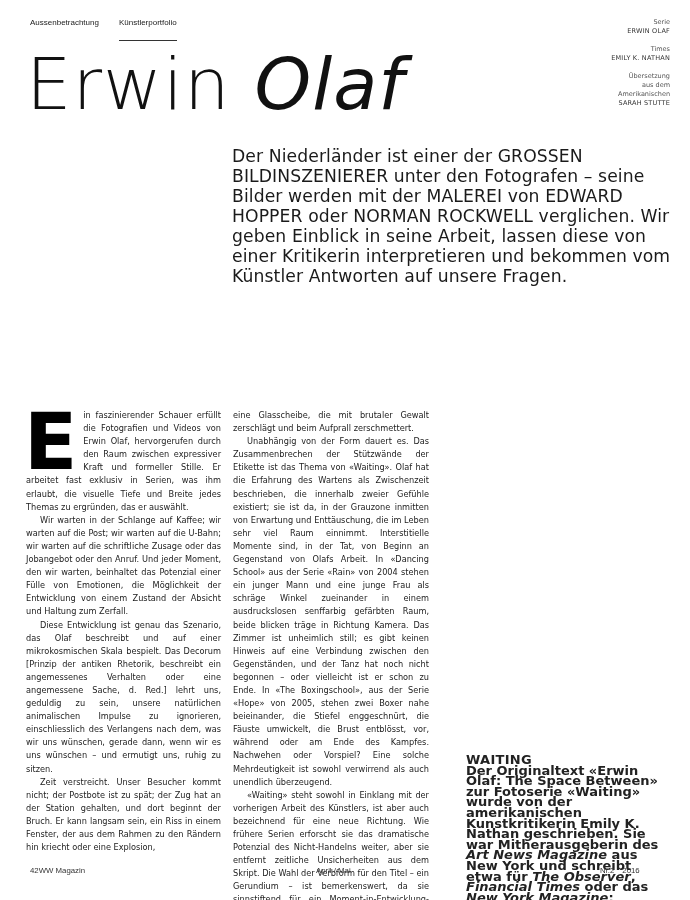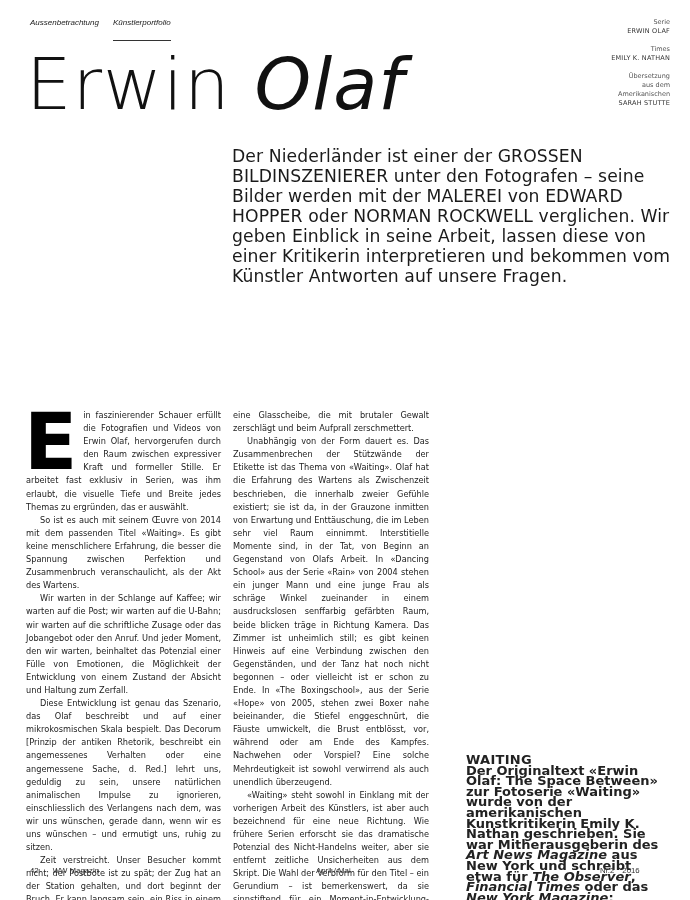--- a/index.html
+++ b/index.html
@@ -1,36 +1,36 @@
 <!DOCTYPE html>
 <html><head>
   <meta charset="utf-8">
   <style>
     html, body { margin: 0; padding: 0; background: #ffffff; }
     body { width: 690px; height: 900px; position: relative; overflow: hidden; color: #1a1a1a; font-family: "Liberation Sans", sans-serif; }
-    .nav { position: absolute; top: 18px; left: 30px; font-size: 8px; display: flex; gap: 14px; font-style: italic; }
+    .nav { position: absolute; top: 18px; left: 30px; font-size: 8px; display: flex; gap: 20px; }
     .nav a { color: #222; text-decoration: none; }
     .nav a.active { border-bottom: 1px solid #333; padding-bottom: 13px; }
     .title { position: absolute; top: 48px; left: 26px; font-family: "DejaVu Sans", sans-serif; font-weight: 300; font-size: 72px; letter-spacing: 1px; color: #111; line-height: 1; }
     .title .italic { font-style: italic; }
     .credits { position: absolute; top: 18px; right: 20px; width: 120px; text-align: right; font-family: "DejaVu Sans", sans-serif; font-size: 6.5px; line-height: 9px; color: #555; }
     .credits .block { margin-bottom: 9px; }
     .credits .name { color: #333; letter-spacing: 0.2px; }
     .intro { position: absolute; top: 146px; left: 232px; width: 452px; font-family: "DejaVu Sans", sans-serif; font-size: 17.2px; line-height: 20px; color: #1a1a1a; letter-spacing: 0.1px; }
     .col { position: absolute; font-family: "DejaVu Sans", sans-serif; font-size: 8.2px; line-height: 13.1px; color: #222; text-align: justify; hyphens: manual; }
     .col p { margin: 0; text-indent: 14px; }
     .col p.first { text-indent: 0; }
     .col1 { top: 409px; left: 26px; width: 195px; }
     .col2 { top: 409px; left: 233px; width: 196px; }
     .dropcap { float: left; font-family: "DejaVu Sans", sans-serif; font-size: 78px; line-height: 62px; margin: 2px 6px 0 -2px; color: #000; font-weight: 700; }
     .sidebar { position: absolute; top: 755px; left: 466px; width: 200px; font-family: "DejaVu Sans", sans-serif; font-size: 13px; line-height: 10.6px; color: #222; font-weight: 700; }
     .sidebar .head { letter-spacing: 0.3px; }
     .sidebar em { font-style: italic; }
     .footer { position: absolute; top: 866px; font-size: 7.8px; color: #333; }
-    .footer.left { left: 30px; display: flex; gap: 14px; }
+    .footer.left { left: 30px; display: flex; }
     .footer.center { left: 316px; }
     .footer.right { left: 600px; display: flex; gap: 8px; }
   </style>
 </head>
 <body>
 
 <nav class="nav">
   <a href="#">Aussenbetrachtung</a>
   <a href="#" class="active">Künstlerportfolio</a>
 </nav>
@@ -54,21 +54,20 @@
     <div>aus dem</div>
     <div>Amerikanischen</div>
     <div class="name">SARAH STUTTE</div>
   </div>
 </div>
 
 <p class="intro" style="margin:0;">Der Niederländer ist einer der GROSSEN BILDINSZENIERER unter den Fotografen – seine Bilder werden mit der MALEREI von EDWARD HOPPER oder NORMAN ROCKWELL verglichen. Wir geben Einblick in seine Arbeit, lassen diese von einer Kritikerin interpretieren und bekommen vom Künstler Antworten auf unsere Fragen.</p>
 
 <div class="col col1">
   <p class="first"><span class="dropcap">E</span><span>in faszinierender Schauer erfüllt die Fotografien und Videos von Erwin Olaf, hervorgerufen durch den Raum zwischen expressiver Kraft und formeller Stille. Er arbeitet fast exklusiv in Serien, was ihm erlaubt, die visuelle Tiefe und Breite jedes Themas zu ergründen, das er auswählt.</span></p>
-  <p>So ist es auch mit seinem Œuvre von 2014 mit dem passenden Titel «Waiting». Es gibt keine menschlichere Erfahrung, die besser die Spannung zwischen Perfektion und Zusammenbruch veranschaulicht, als der Akt des Wartens.</p>
   <p>Wir warten in der Schlange auf Kaffee; wir warten auf die Post; wir warten auf die U-Bahn; wir warten auf die schriftliche Zusage oder das Jobangebot oder den Anruf. Und jeder Moment, den wir warten, beinhaltet das Potenzial einer Fülle von Emotionen, die Möglichkeit der Entwicklung von einem Zustand der Absicht und Haltung zum Zerfall.</p>
   <p>Diese Entwicklung ist genau das Szenario, das Olaf beschreibt und auf einer mikrokosmischen Skala bespielt. Das Decorum [Prinzip der antiken Rhetorik, beschreibt ein angemessenes Verhalten oder eine angemessene Sache, d. Red.] lehrt uns, geduldig zu sein, unsere natürlichen animalischen Impulse zu ignorieren, einschliesslich des Verlangens nach dem, was wir uns wünschen, gerade dann, wenn wir es uns wünschen – und ermutigt uns, ruhig zu sitzen.</p>
   <p>Zeit verstreicht. Unser Besucher kommt nicht; der Postbote ist zu spät; der Zug hat an der Station gehalten, und dort beginnt der Bruch. Er kann langsam sein, ein Riss in einem Fenster, der aus dem Rahmen zu den Rändern hin kriecht oder eine Explosion,</p>
 </div>
 
 <div class="col col2">
   <p class="first">eine Glasscheibe, die mit brutaler Gewalt zerschlägt und beim Aufprall zerschmettert.</p>
   <p>Unabhängig von der Form dauert es. Das Zusammenbrechen der Stützwände der Etikette ist das Thema von «Waiting». Olaf hat die Erfahrung des Wartens als Zwischenzeit beschrieben, die innerhalb zweier Gefühle existiert; sie ist da, in der Grauzone inmitten von Erwartung und Enttäuschung, die im Leben sehr viel Raum einnimmt. Interstitielle Momente sind, in der Tat, von Beginn an Gegenstand von Olafs Arbeit. In «Dancing School» aus der Serie «Rain» von 2004 stehen ein junger Mann und eine junge Frau als schräge Winkel zueinander in einem ausdruckslosen senffarbig gefärbten Raum, beide blicken träge in Richtung Kamera. Das Zimmer ist unheimlich still; es gibt keinen Hinweis auf eine Verbindung zwischen den Gegenständen, und der Tanz hat noch nicht begonnen – oder vielleicht ist er schon zu Ende. In «The Boxingschool», aus der Serie «Hope» von 2005, stehen zwei Boxer nahe beieinander, die Stiefel enggeschnürt, die Fäuste umwickelt, die Brust entblösst, vor, während oder am Ende des Kampfes. Nachwehen oder Vorspiel? Eine solche Mehrdeutigkeit ist sowohl verwirrend als auch unendlich überzeugend.</p>
   <p><span>«Waiting» steht sowohl in Einklang mit der vorherigen Arbeit des Künstlers, ist aber auch bezeichnend für eine neue Richtung. Wie frühere Serien erforscht sie das dramatische Potenzial des Nicht-Handelns weiter, aber sie entfernt zeitliche Unsicherheiten aus dem Skript. Die Wahl der Verbform für den Titel – ein Gerundium – ist bemerkenswert, da sie sinnstiftend für ein Moment-in-Entwicklung-Verfahren</span></p>
 </div>

